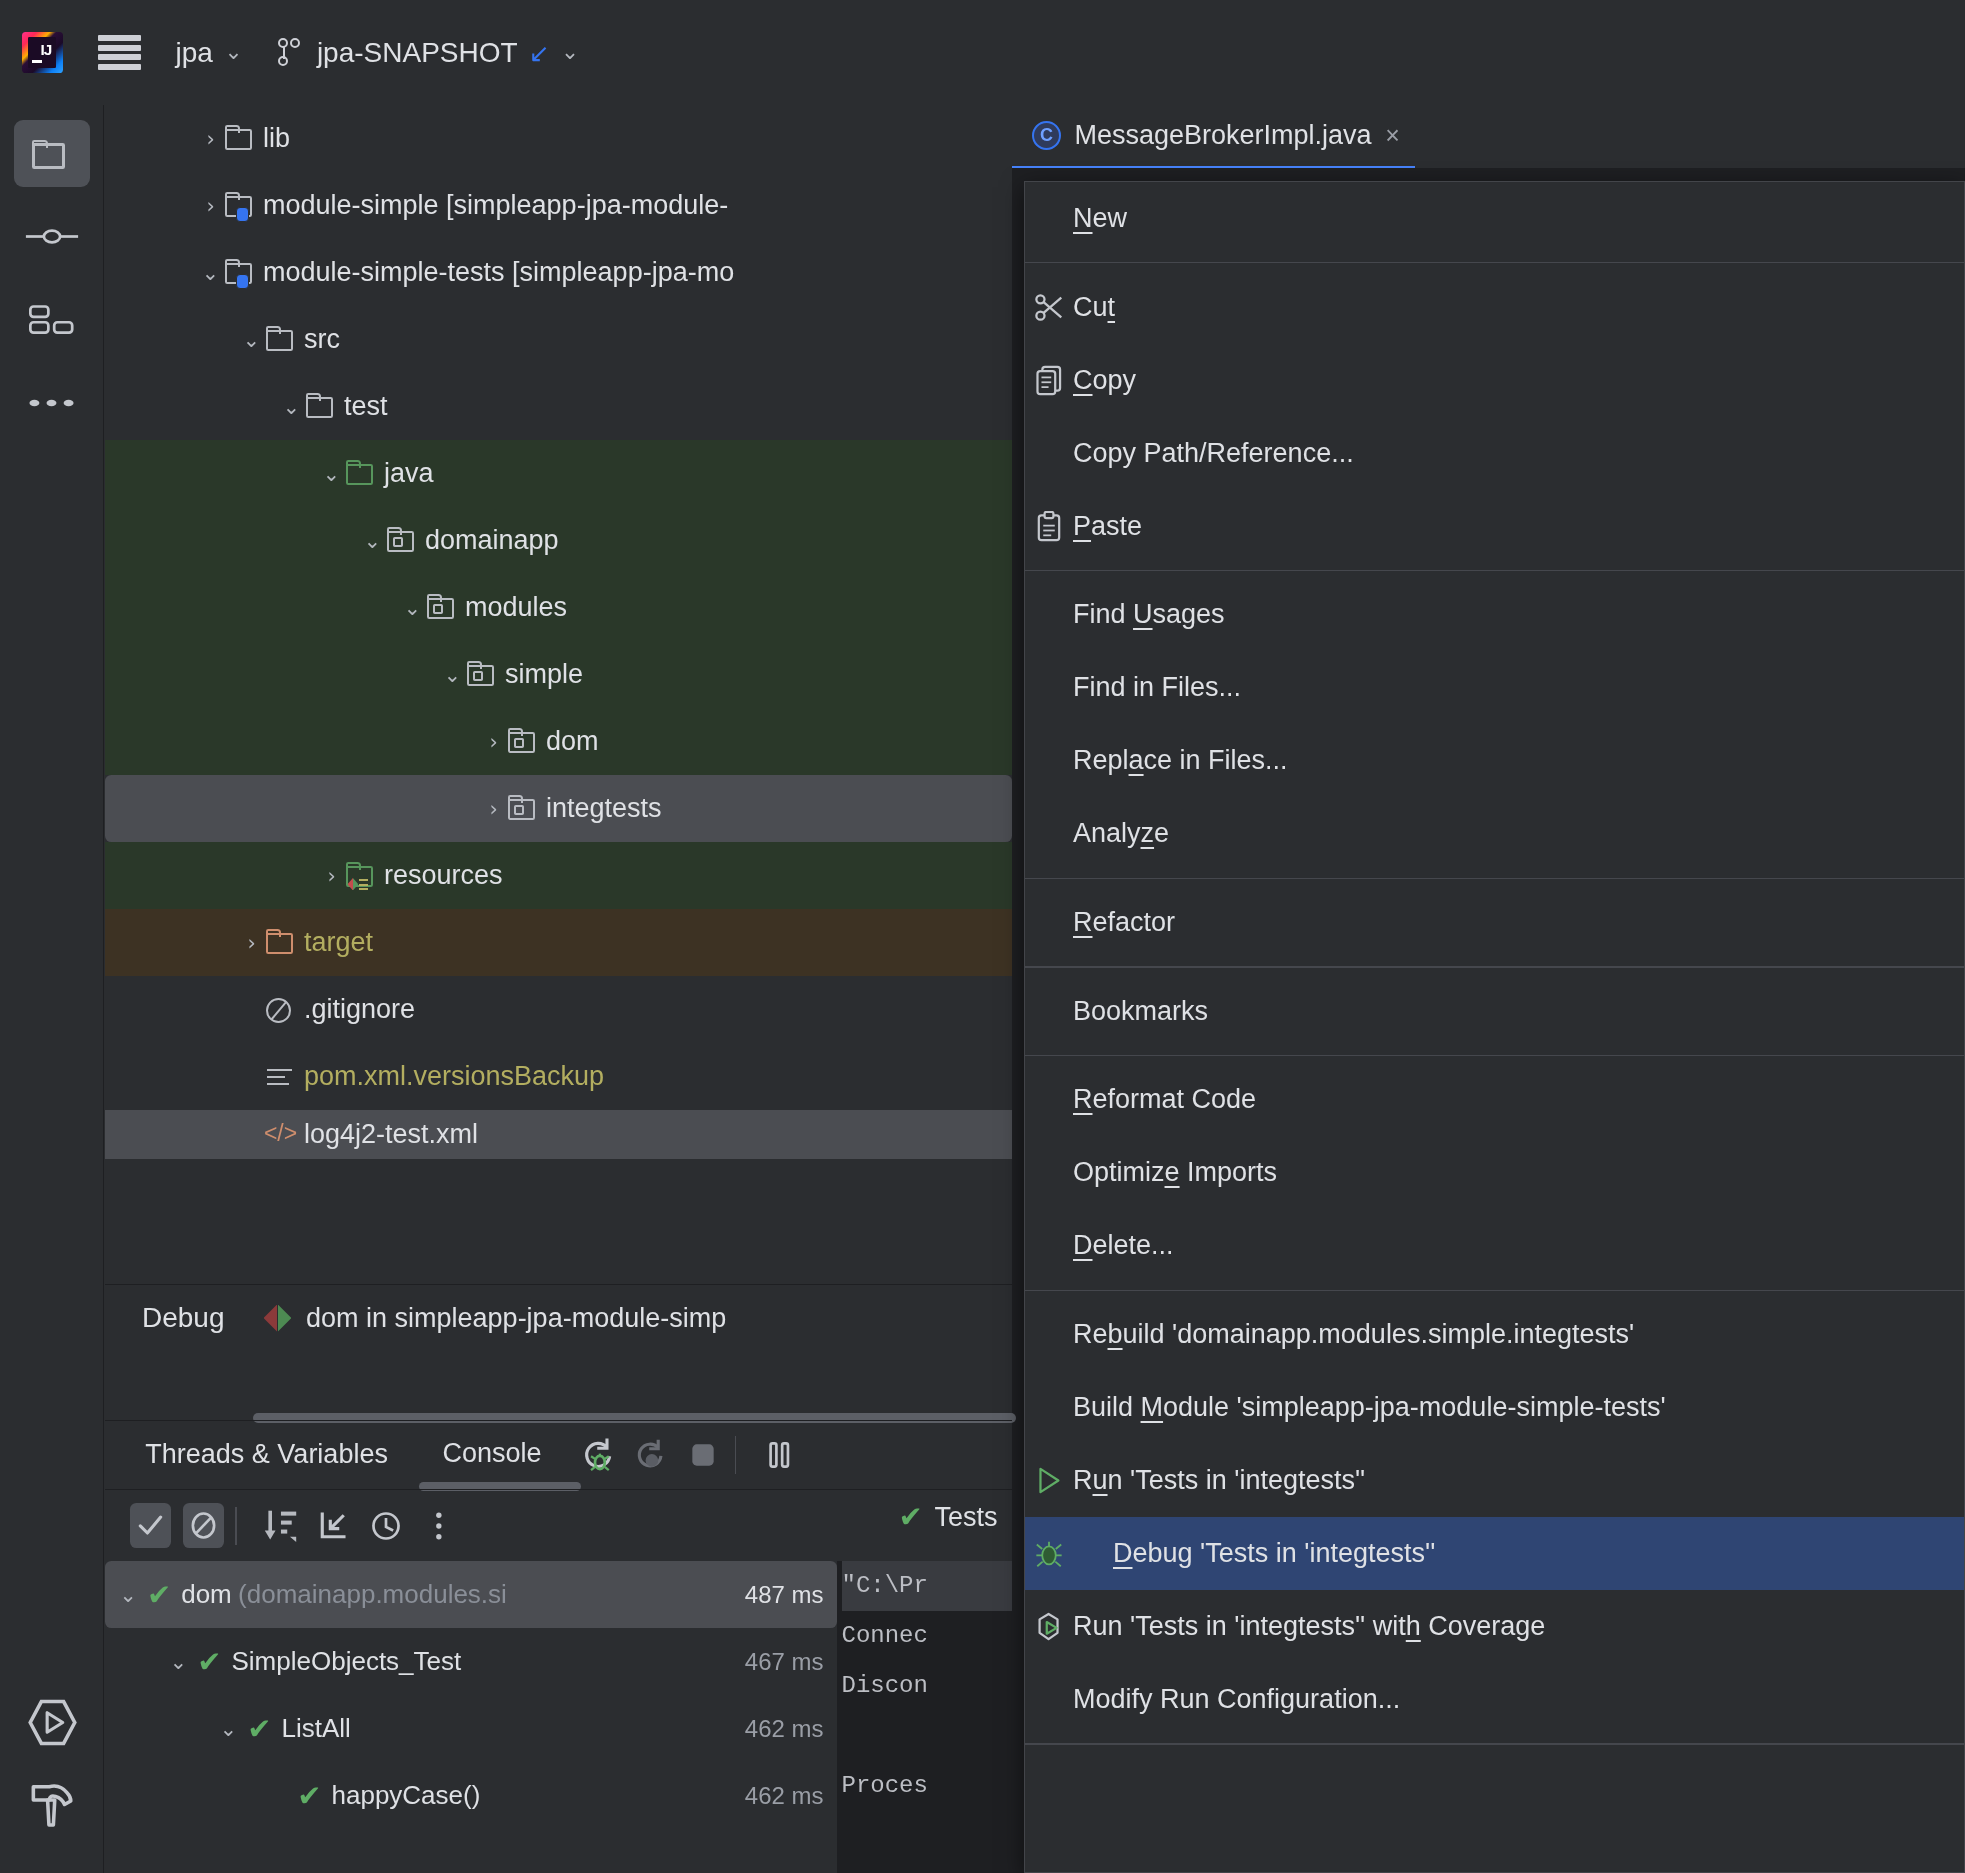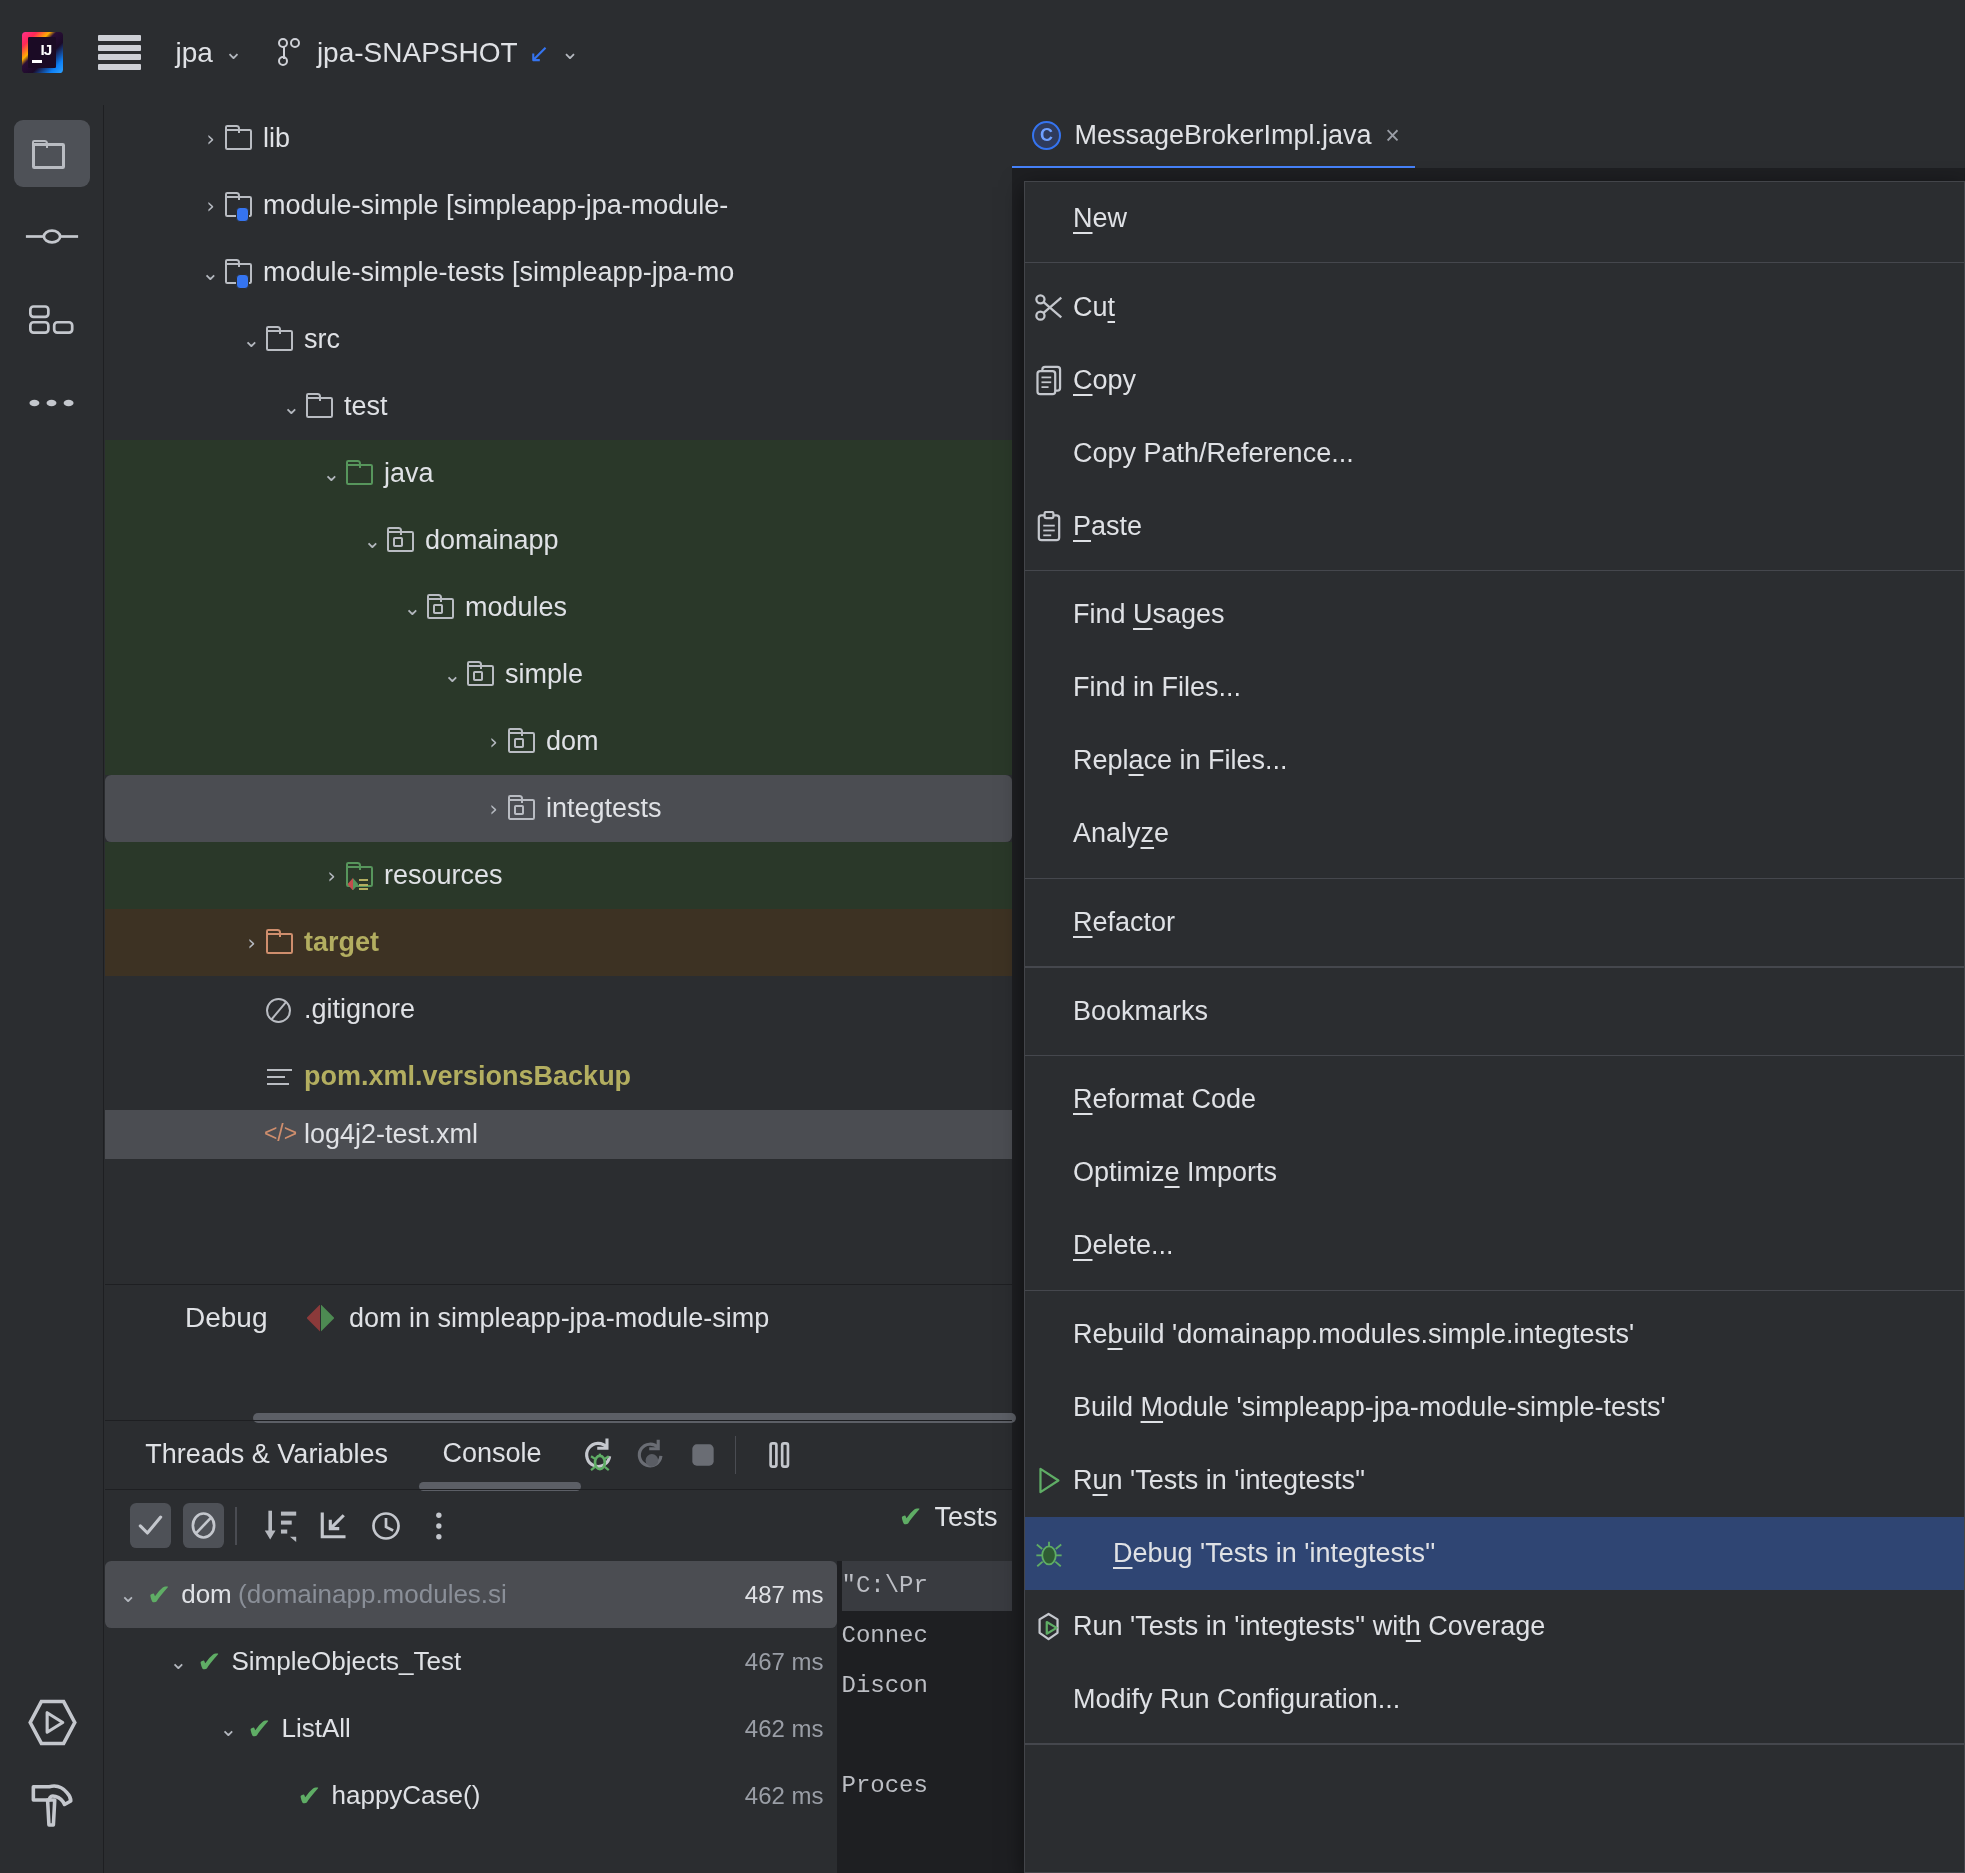--- a/index.html
+++ b/index.html
@@ -88,21 +88,21 @@
     height: 63px; display: flex; align-items: center; padding-left: 38px;
     border-bottom: 0.9px solid #1e1f22;
   }
   #project-header .ttl { color: #dfe1e5; font-size: 28px; }
   #tree { position: relative; }
   .trow {
     height: 67px; display: flex; align-items: center; white-space: nowrap;
     position: relative; cursor: pointer;
   }
   .trow .lbl { font-size: 27px; color: #dfe1e5; }
-  .trow .lbl.yellow { color: #b3ae60; font-weight: bold; }
+  .trow .lbl.yellow { color: #b3ae60; }
   .trow.green { background: #2a3829; }
   .trow.brown { background: #3d3223; }
   .trow.sel   { background: #4b4d52; border-radius: 6.3px; }
   .tw {
     width: 23px; font-size: 20.6px; color: #b4b8bf; flex: none; text-align: center;
     font-family: "DejaVu Sans", sans-serif;
   }
   .tw.none { visibility: hidden; }
   .ticon { width: 33px; height: 30px; flex: none; position: relative; margin-right: 8px; }
 
@@ -191,21 +191,21 @@
   .mi.sel { background: #2f4573; gap: 40px; }
   .mi .micon { width: 48px; flex: none; display: flex; justify-content: center; align-items: center; }
   .mi .mlabel { color: #dfe1e5; font-size: 27px; }
   .msep { height: 1.3px; background: #45474d; margin: 7.2px 0; }
   .u { text-decoration: underline; text-underline-offset: 5px; text-decoration-thickness: 2.2px; }
   svg.micon-svg { display: block; }
 
   
   #debugwin {
     position: absolute; left: 105px; top: 1284px; width: 907px; height: 589px;
-    background: #2b2d30; border-top: 1.3px solid #1e1f22; padding-left: 43px;
+    background: #2b2d30; border-top: 1.3px solid #1e1f22;
   }
   #debug-head { height: 66px; display: flex; align-items: center; padding-left: 37px; }
   #debug-head .dttl { color: #dfe1e5; font-size: 28px; }
   .runcfg-icon { width: 29px; height: 27px; position: relative; margin-left: 39px; flex: none; }
   .runcfg-icon .lh, .runcfg-icon .rh {
     position: absolute; top: 0; width: 13.5px; height: 27px;
   }
   .runcfg-icon .lh { left: 0;  background: #8b3a3a; clip-path: polygon(100% 0,100% 100%,0 50%); }
   .runcfg-icon .rh { left: 14.4px; background: #4d8a52; clip-path: polygon(0 0,0 100%,100% 50%); }
   #debug-head .dcfg { color: #dfe1e5; font-size: 27px; margin-left: 13.5px; white-space: nowrap; }

